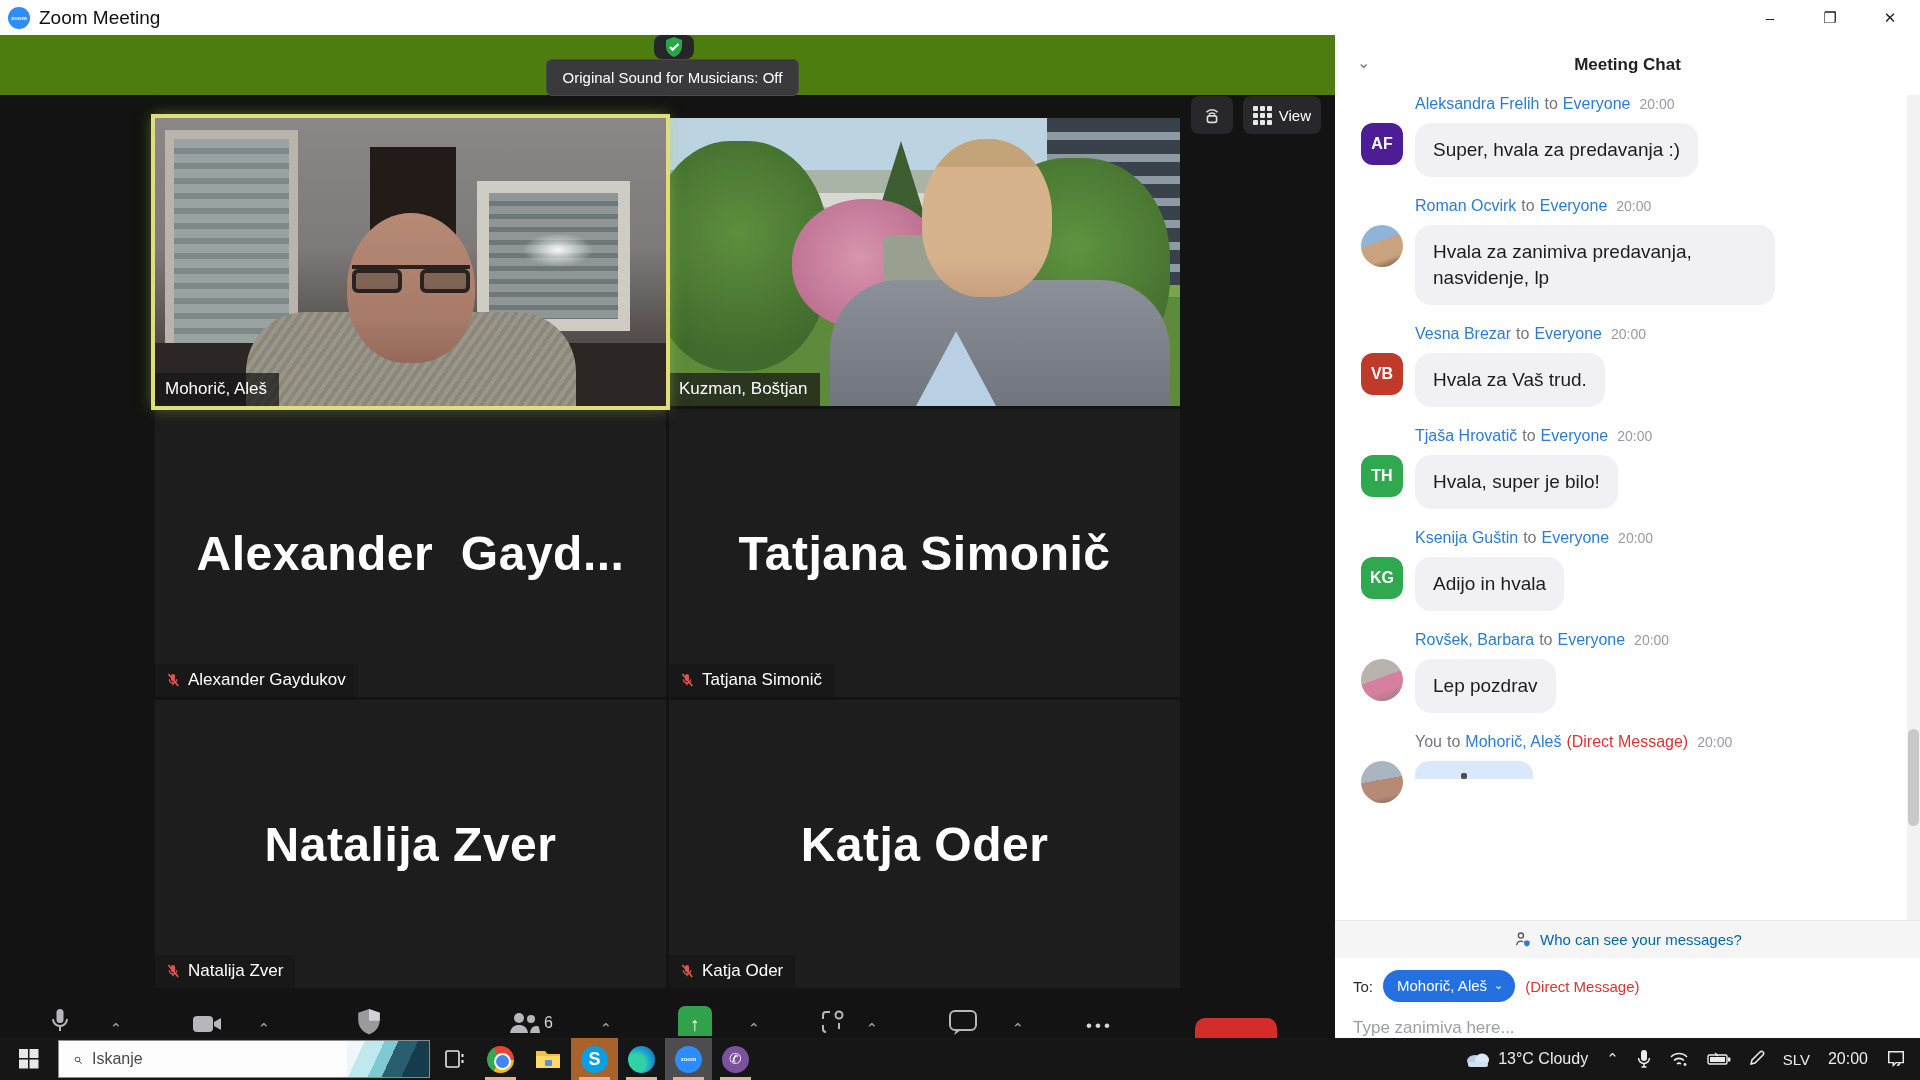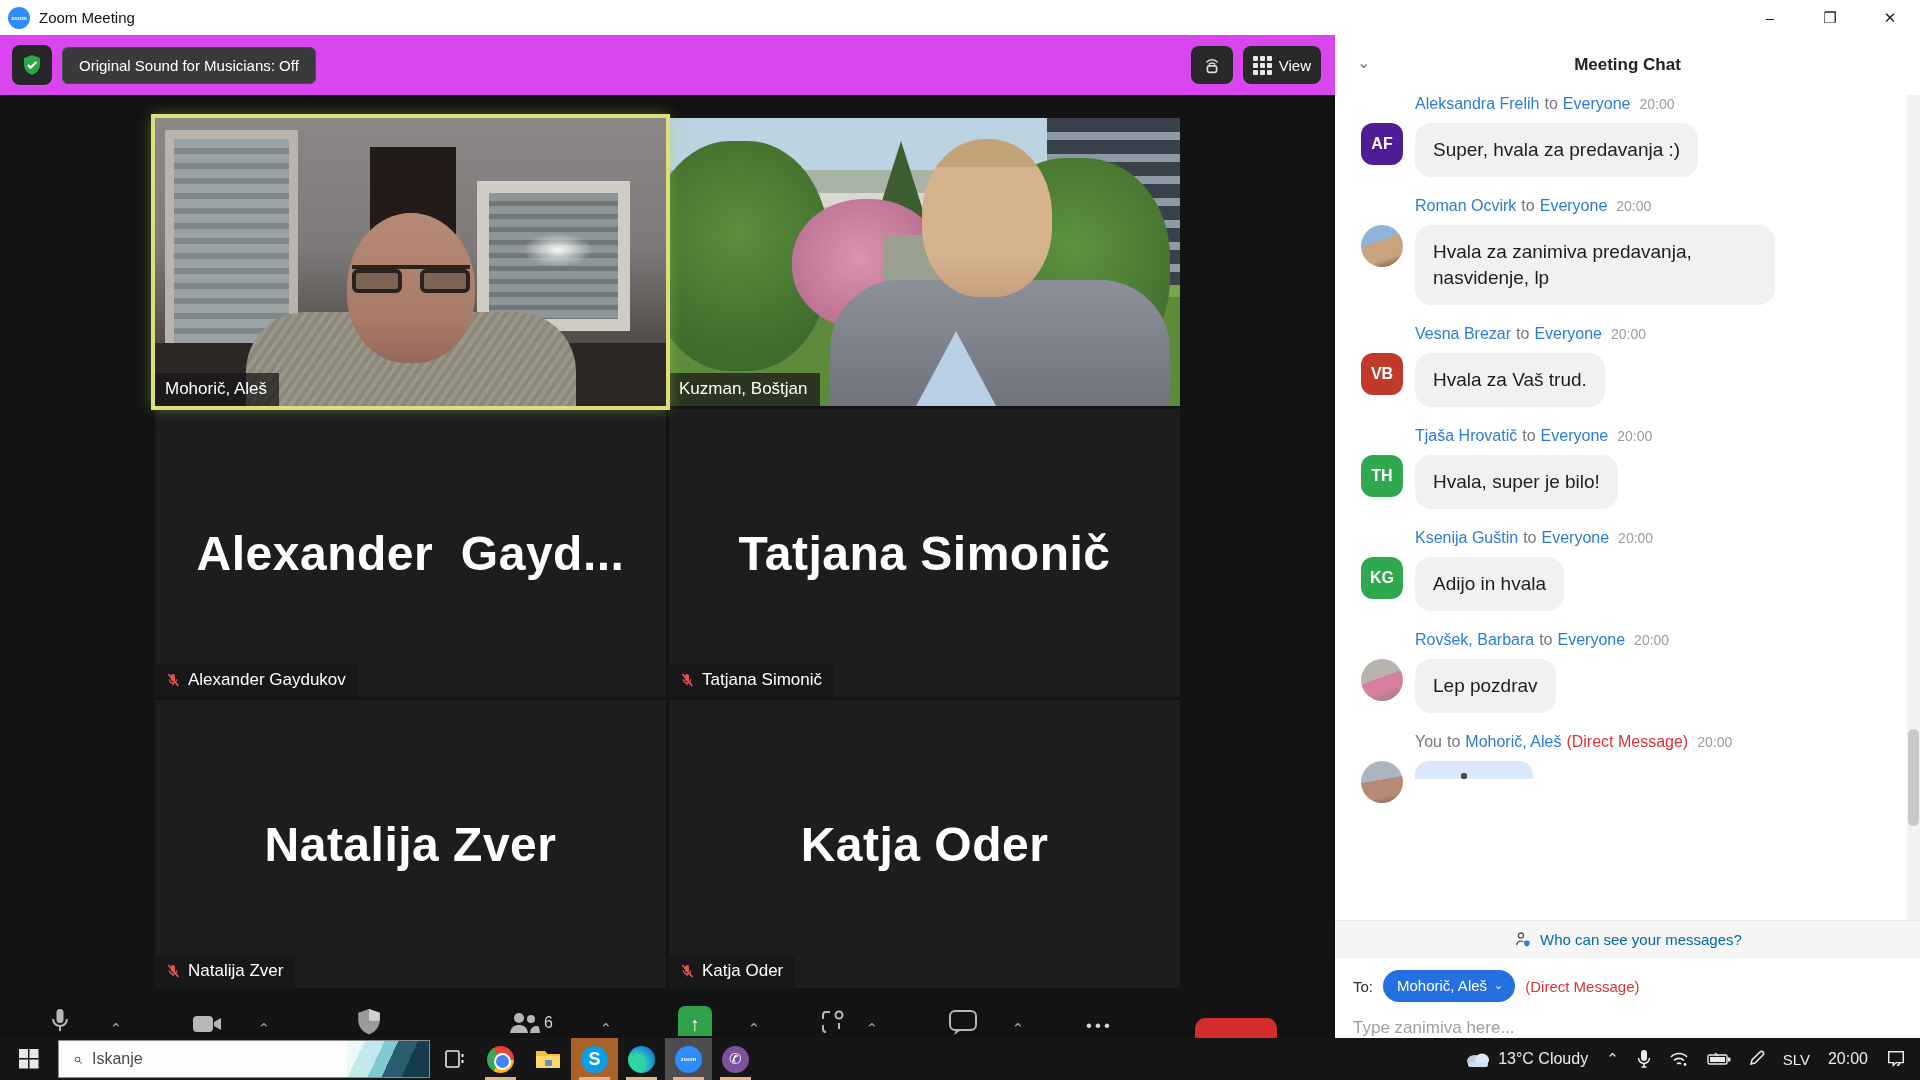--- a/index.html
+++ b/index.html
@@ -5,31 +5,31 @@
   * { margin:0; padding:0; box-sizing:border-box; }
   html,body { width:1920px; height:1080px; overflow:hidden; }
   body { font-family:"Liberation Sans","DejaVu Sans",sans-serif; background:#000; }
   .screen { position:relative; width:1920px; height:1080px; background:#fff; }
 
   
   .titlebar { position:absolute; left:0; top:0; width:1920px; height:35px; background:#fff;
               display:flex; align-items:center; z-index:30; }
   .zoom-logo { width:22px; height:22px; border-radius:50%; background:#2d8cff; margin-left:8px;
                display:flex; align-items:center; justify-content:center; color:#fff; font-size:6px; font-weight:bold; }
-  .win-title { margin-left:9px; font-size:15px; color:#111; }
+  .win-title { margin-left:9px; font-size:19px; color:#111; }
   .win-controls { margin-left:auto; display:flex; height:100%; }
   .win-btn { width:60px; height:100%; display:flex; align-items:center; justify-content:center;
              font-size:15px; color:#222; cursor:default; }
 
   
   .main { position:absolute; left:0; top:35px; width:1920px; height:1003px; display:flex; }
   .meeting { position:relative; width:1335px; height:1003px; background:#131313; overflow:hidden; }
 
   
-  .topbar { position:relative; width:100%; height:60px; background:#d946ef; display:flex; align-items:center; }
+  .topbar { position:relative; width:100%; height:60px; background:#4d7c0f; display:flex; align-items:center;flex-direction:column; }
   .shield-tile { width:40px; height:40px; margin-left:12px; border-radius:8px; background:#262629;
                  display:flex; align-items:center; justify-content:center; }
   .orig-sound { margin-left:10px; background:#3a3a3d; color:#fff; font-size:15px; border-radius:6px;
                 padding:9px 16px; border:1px solid #4a4a4d; }
   .topbar-right { margin-left:auto; display:flex; align-items:center; gap:10px; margin-right:14px; }
   .tb-btn { background:#28282b; border-radius:8px; height:38px; display:flex; align-items:center;
             justify-content:center; padding:0 10px; color:#fff; font-size:15px; gap:7px; }
   .grid-icon { display:grid; grid-template-columns:repeat(3,5px); grid-gap:2px; }
   .grid-icon i { width:5px; height:5px; background:#e8e8e8; border-radius:1px; }
 

